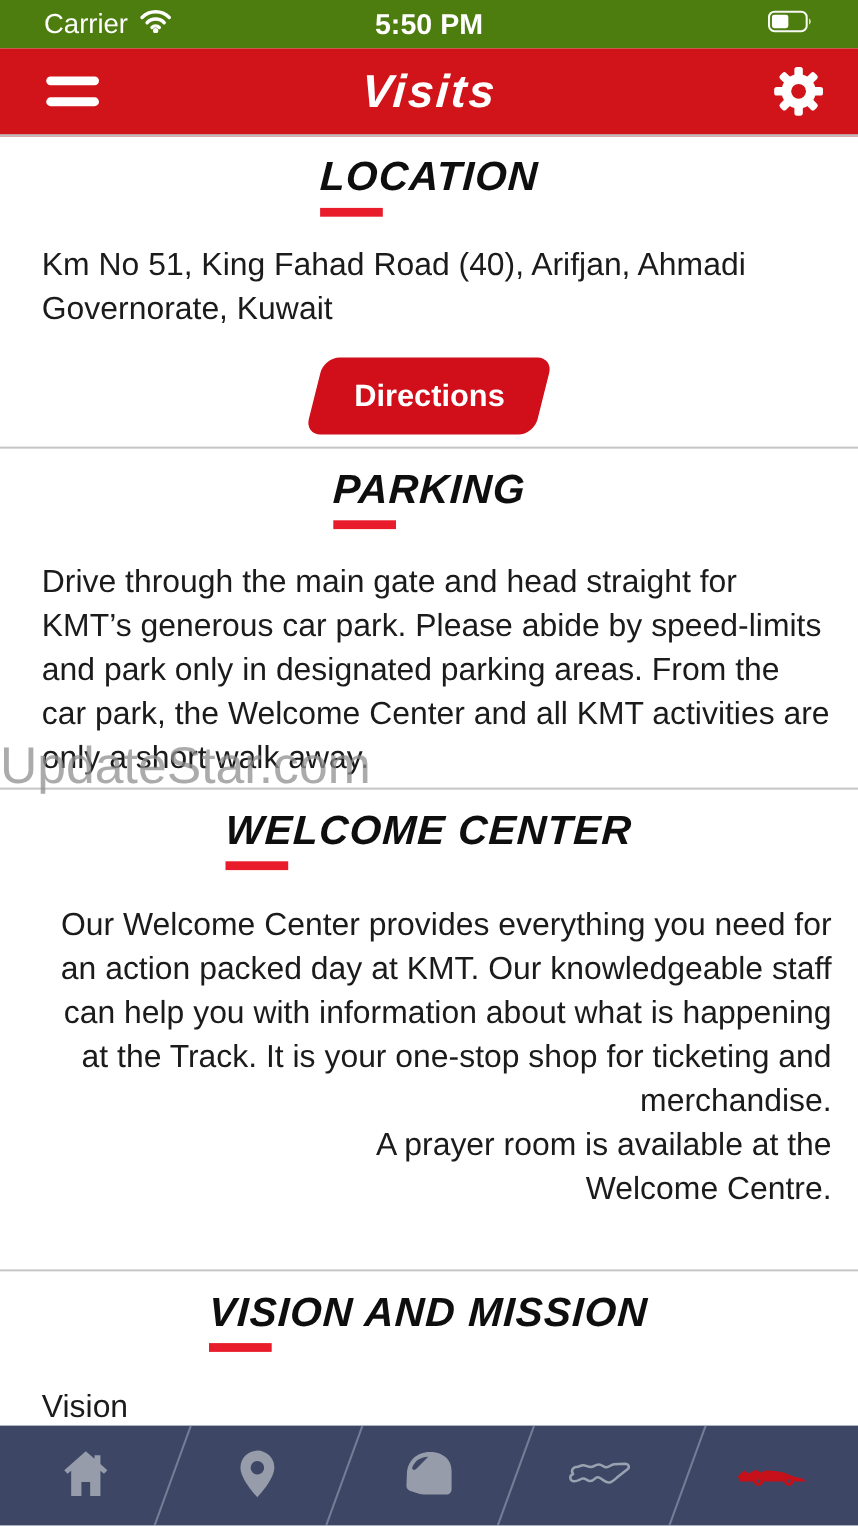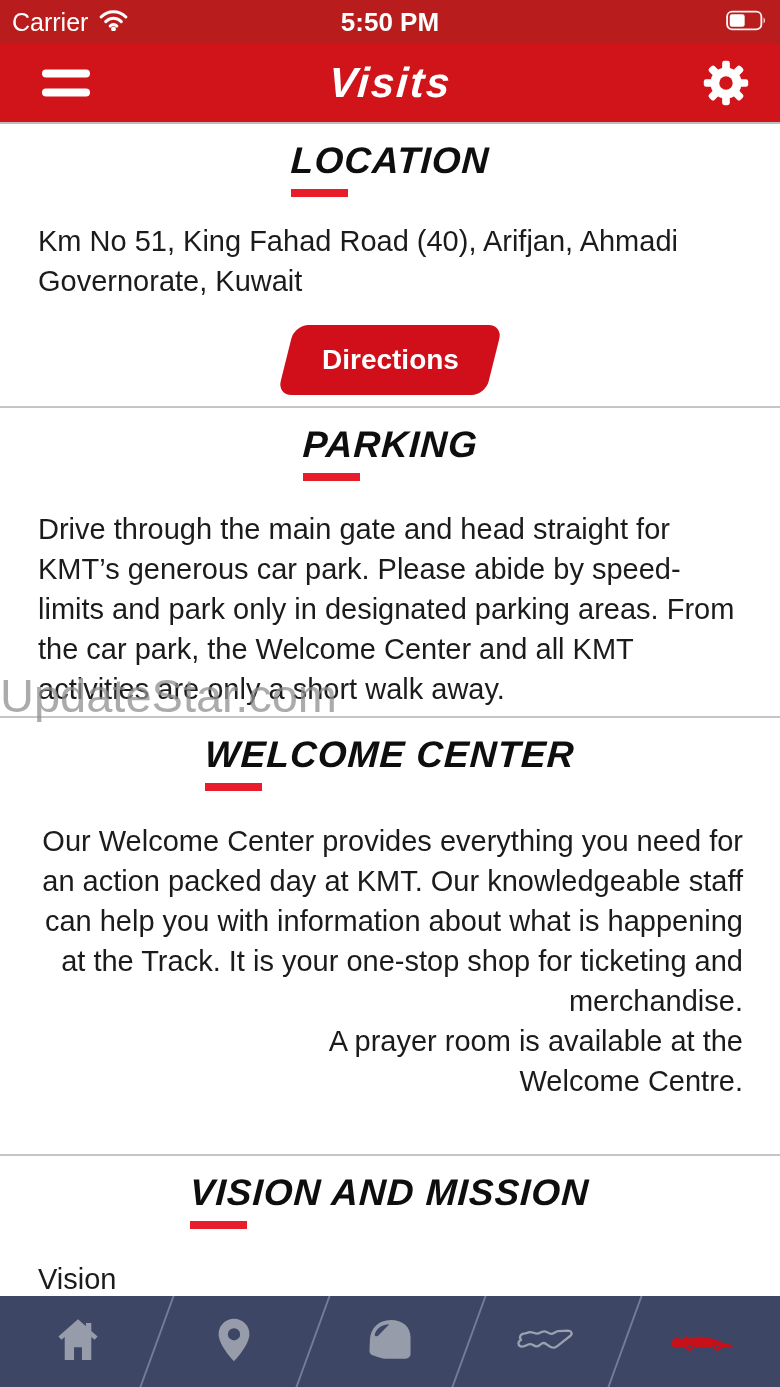--- a/index.html
+++ b/index.html
@@ -9,23 +9,23 @@
     width:780px; height:1387px;
     margin:0 auto;
     background:#ffffff;
     overflow:hidden;
     font-family:"Liberation Sans", sans-serif;
     color:#1d1d1f;
   }
 
   
   .statusbar {
-    height:44px; background:#b91c1c; color:#fff;
+    height:44px; background:#4d7c0f; color:#fff;
     display:flex; align-items:center; justify-content:space-between;
-    padding:0 12px;
+    padding:0 40px;
   }
   .sb-left { display:flex; align-items:center; gap:10px; font-size:25px; }
   .sb-time { position:absolute; left:0; right:0; text-align:center; font-size:26px; font-weight:600; pointer-events:none; }
   .sb-right { display:flex; align-items:center; }
 
   .navbar {
     position:relative; height:80px; background:#d1131a;
     display:flex; align-items:center; justify-content:center;
     border-bottom:2px solid #bdbdbd;
   }
@@ -51,21 +51,21 @@
   .sec-head { text-align:center; margin-top:16px; }
   .head-inner { display:inline-block; text-align:left; }
   .sec-title {
     font-size:37px; font-weight:800; font-style:italic; color:#0e0e0e;
     letter-spacing:1px; transform:skewX(-3deg); white-space:nowrap;
   }
   .sec-underline { width:57px; height:8px; background:#e91c2c; margin-top:7px; }
 
   .sec-body {
     font-size:29px; line-height:40px; color:#1b1b1b;
-    padding:0 37px 0 38px; margin-top:24px;
+    padding:0 24px 0 38px; margin-top:24px;
     white-space:pre-line;
   }
   .sec-parking .sec-body { margin-top:28px; }
   .sec-welcome .sec-body { margin-top:30px;text-align:right; }
   .sec-vision  .sec-body { margin-top:30px; }
 
   
   .btn-row { text-align:center; margin-top:24px; }
   .directions-btn {
     display:inline-block; width:208px; height:70px;

